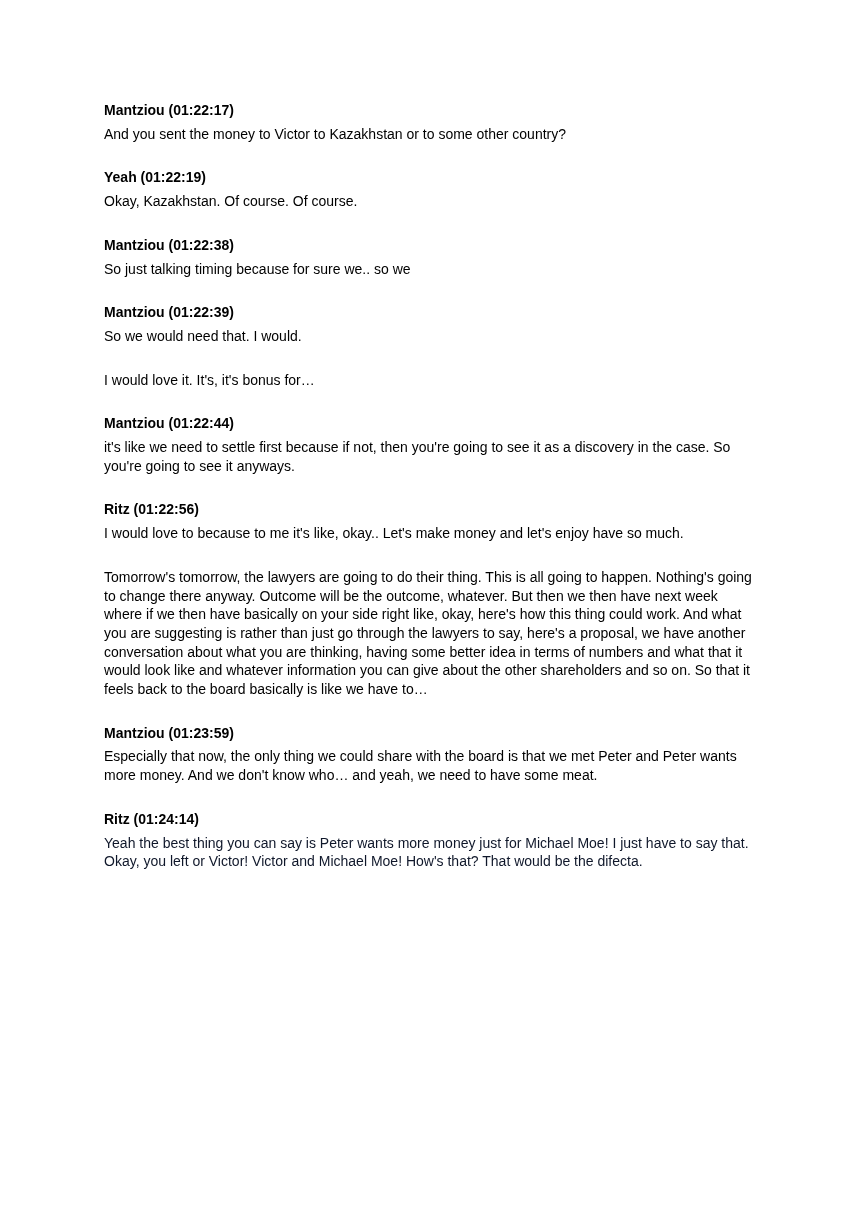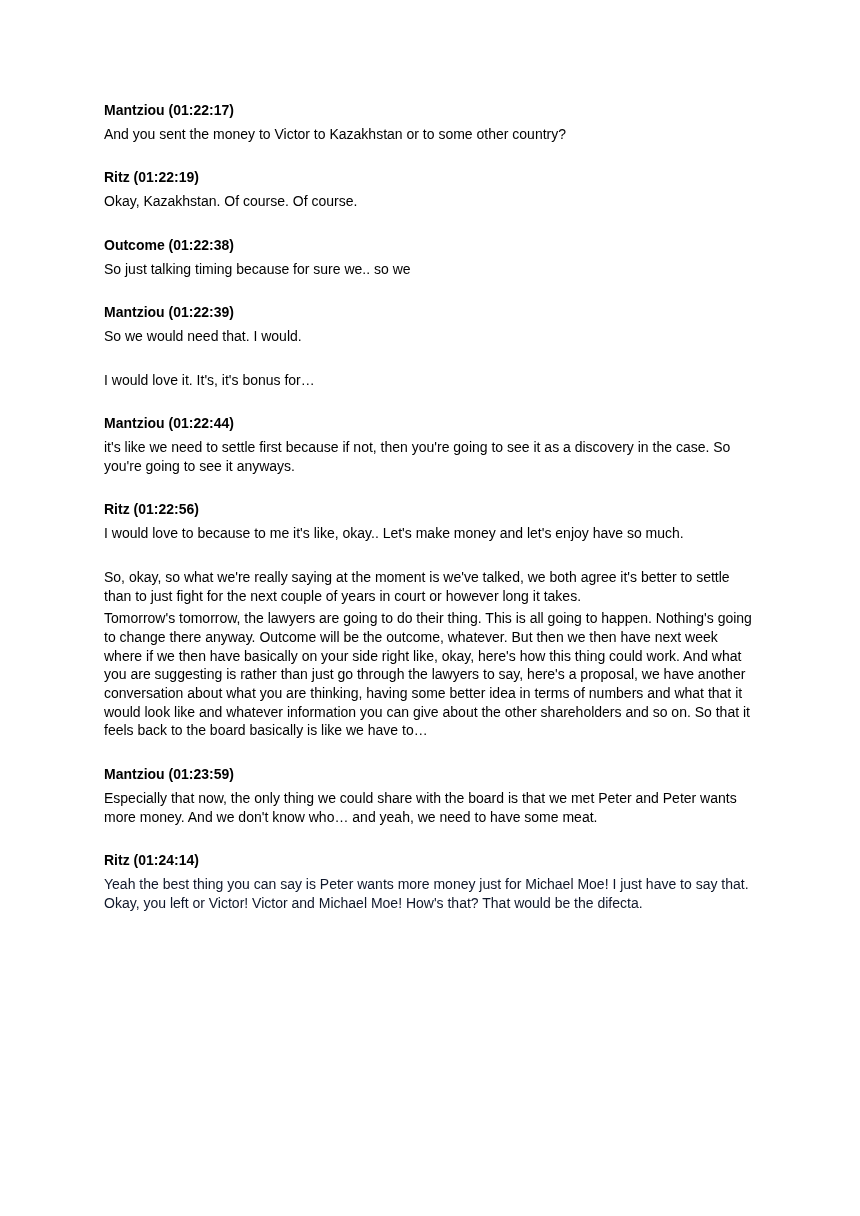--- a/index.html
+++ b/index.html
@@ -40,26 +40,26 @@
 <body>
 
 <main class="page">
   <div id="transcript" class="transcript">
   <section class="entry">
     <h3 class="speaker">Mantziou (01:22:17)</h3>
   <p class="dialogue">And you sent the money to Victor to Kazakhstan or to some other country?</p>
       </section>
 
   <section class="entry">
-    <h3 class="speaker">Ritz (01:22:19)</h3>
+    <h3 class="speaker">Yeah (01:22:19)</h3>
   <p class="dialogue">Okay, Kazakhstan. Of course. Of course.</p>
       </section>
 
   <section class="entry">
-    <h3 class="speaker">Outcome (01:22:38)</h3>
+    <h3 class="speaker">Mantziou (01:22:38)</h3>
   <p class="dialogue">So just talking timing because for sure we.. so we</p>
       </section>
 
   <section class="entry">
     <h3 class="speaker">Mantziou (01:22:39)</h3>
   <p class="dialogue">So we would need that. I would.</p>
       </section>
 
   <section class="entry">
   <p class="dialogue">I would love it. It's, it's bonus for…</p>
@@ -69,21 +69,20 @@
     <h3 class="speaker">Mantziou (01:22:44)</h3>
   <p class="dialogue">it's like we need to settle first because if not, then you're going to see it as a discovery in the case. So you're going to see it anyways.</p>
       </section>
 
   <section class="entry">
     <h3 class="speaker">Ritz (01:22:56)</h3>
   <p class="dialogue">I would love to because to me it's like, okay.. Let's make money and let's enjoy have so much.</p>
       </section>
 
   <section class="entry">
-  <p class="dialogue">So, okay, so what we're really saying at the moment is we've talked, we both agree it's better to settle than to just fight for the next couple of years in court or however long it takes.</p>
         <p class="dialogue">Tomorrow's tomorrow, the lawyers are going to do their thing. This is all going to happen. Nothing's going to change there anyway. Outcome will be the outcome, whatever. But then we then have next week where if we then have basically on your side right like, okay, here's how this thing could work. And what you are suggesting is rather than just go through the lawyers to say, here's a proposal, we have another conversation about what you are thinking, having some better idea in terms of numbers and what that it would look like and whatever information you can give about the other shareholders and so on. So that it feels back to the board basically is like we have to…</p>
       </section>
 
   <section class="entry">
     <h3 class="speaker">Mantziou (01:23:59)</h3>
   <p class="dialogue">Especially that now, the only thing we could share with the board is that we met Peter and Peter wants more money. And we don't know who… and yeah, we need to have some meat.</p>
       </section>
 
   <section class="entry">
     <h3 class="speaker">Ritz (01:24:14)</h3>

